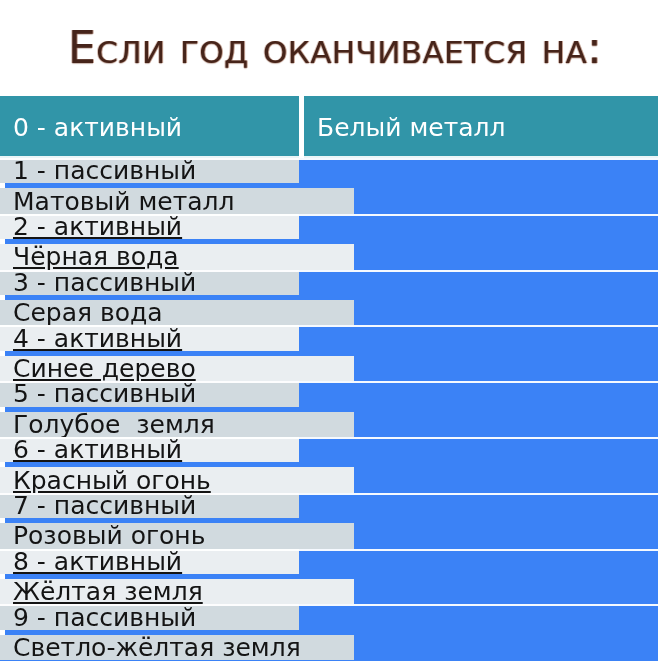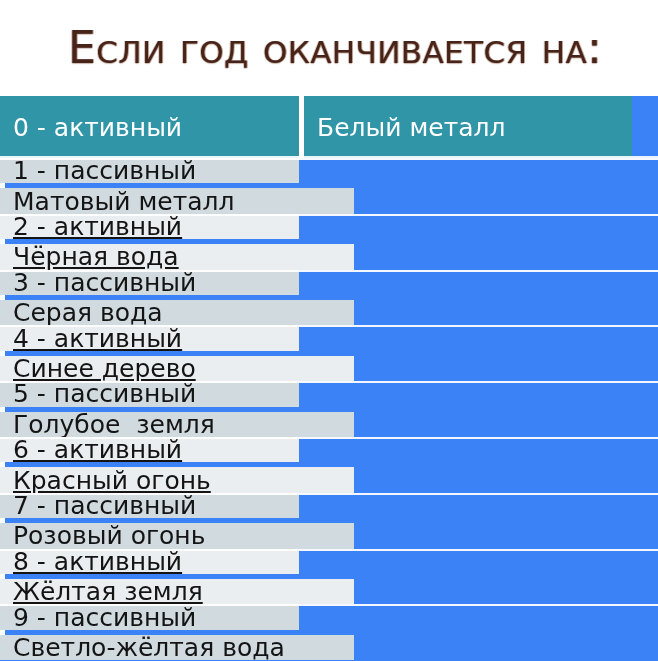--- a/index.html
+++ b/index.html
@@ -91,21 +91,21 @@
   
   .row.header {
     height: 62px;
   }
   .row.header .cell {
     background: #3195a8;
     color: #ffffff;
     height: 62px;
   }
   .row.header .cell-num { width: 299px; }
-  .row.header .cell-txt { width: 328px; text-align: center; }
+  .row.header .cell-txt { width: 354px; text-align: center; }
 
   
   .row.body {
     height: 55.8px;
     flex-direction: column;
   }
   .row.body .cell {
     height: 55.8px;
     color: #141414;
   }
@@ -197,17 +197,17 @@
 
     <div class="row body even">
       <div class="cell cell-num">8 - активный</div>
       <div class="gutter"></div>
       <div class="cell cell-txt">Жёлтая земля</div>
     </div>
 
     <div class="row body odd">
       <div class="cell cell-num">9 - пассивный</div>
       <div class="gutter"></div>
-      <div class="cell cell-txt">Светло-жёлтая вода</div>
+      <div class="cell cell-txt">Светло-жёлтая земля</div>
     </div>
 
   </div>
 </div>
 
 </body></html>

